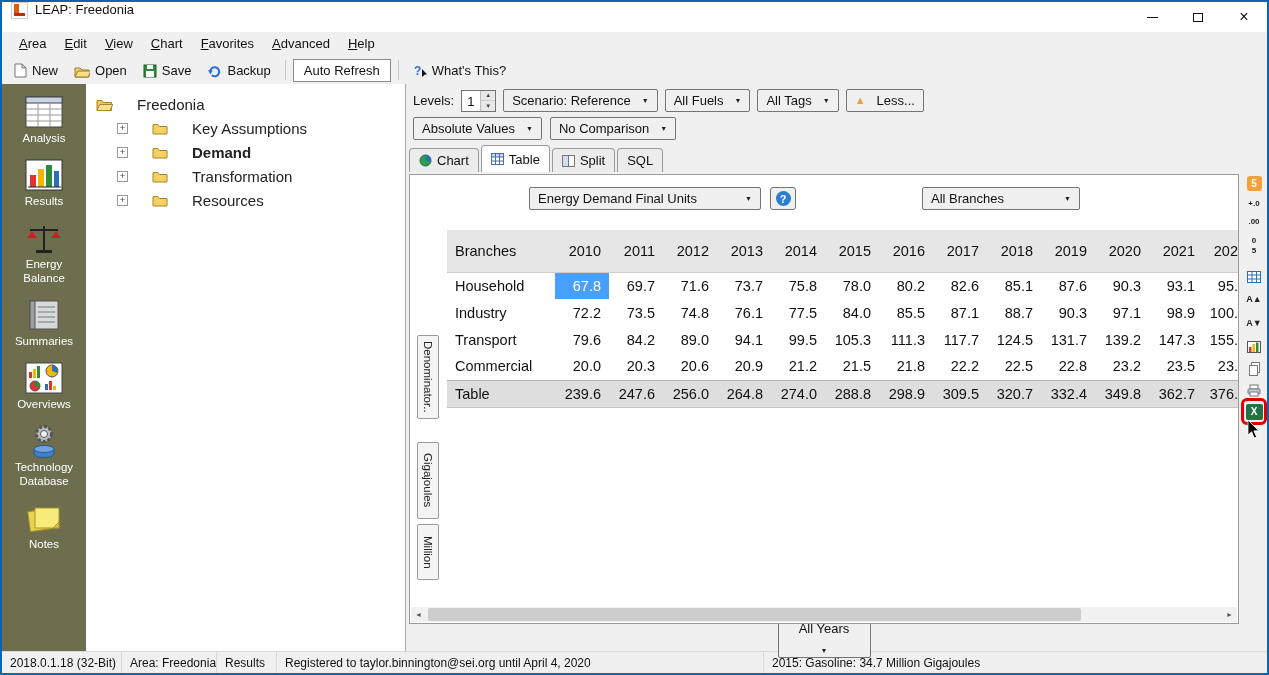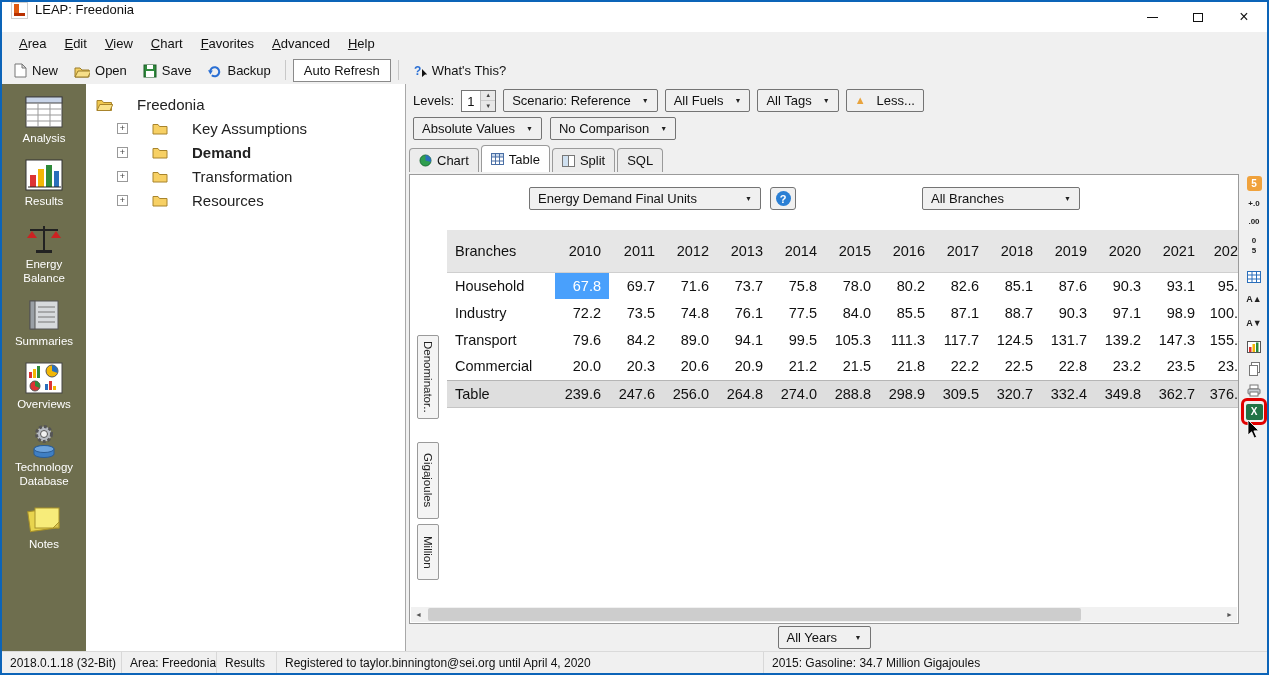--- a/index.html
+++ b/index.html
@@ -73,21 +73,21 @@
 .u1{top:160px;height:84px;}
 .u2{top:267px;height:77px;}
 .u3{top:349px;height:56px;}
 
 .hscroll{position:absolute;left:1px;right:1px;bottom:1px;height:15px;background:#f1f1f1;display:flex;align-items:center;}
 .scroll-btn{width:15px;height:15px;font-size:7px;color:#555;display:flex;align-items:center;justify-content:center;}
 .scroll-track{flex:1;height:15px;position:relative;}
 .scroll-thumb{position:absolute;left:2px;top:1px;height:13px;width:82%;background:#cdcdcd;border-radius:2px;}
 
 .years-bar{position:absolute;top:540px;left:3px;right:2px;height:26px;display:flex;justify-content:center;align-items:center;}
-.years-dd{width:93px;justify-content:space-between;}
+.years-dd{width:93px;justify-content:space-between;flex-direction:column;}
 
 .ri{position:absolute;left:3px;width:20px;height:17px;display:flex;align-items:center;justify-content:center;font-size:8px;font-weight:bold;color:#222;}
 .ri-sci{top:91px;}
 .ri-sci span{width:15px;height:15px;background:#f0a23c;border-radius:3px;color:#fff;font-size:10px;display:flex;align-items:center;justify-content:center;}
 .ri-moredec{top:111px;}
 .ri-fewdec{top:129px;}
 .ri-05{top:147px;height:30px;}
 .ri-05 span{width:10px;white-space:normal;line-height:1.2;text-align:center;}
 .ri-grid{top:184px;}
 .ri-fontup{top:206px;font-size:9px;}

